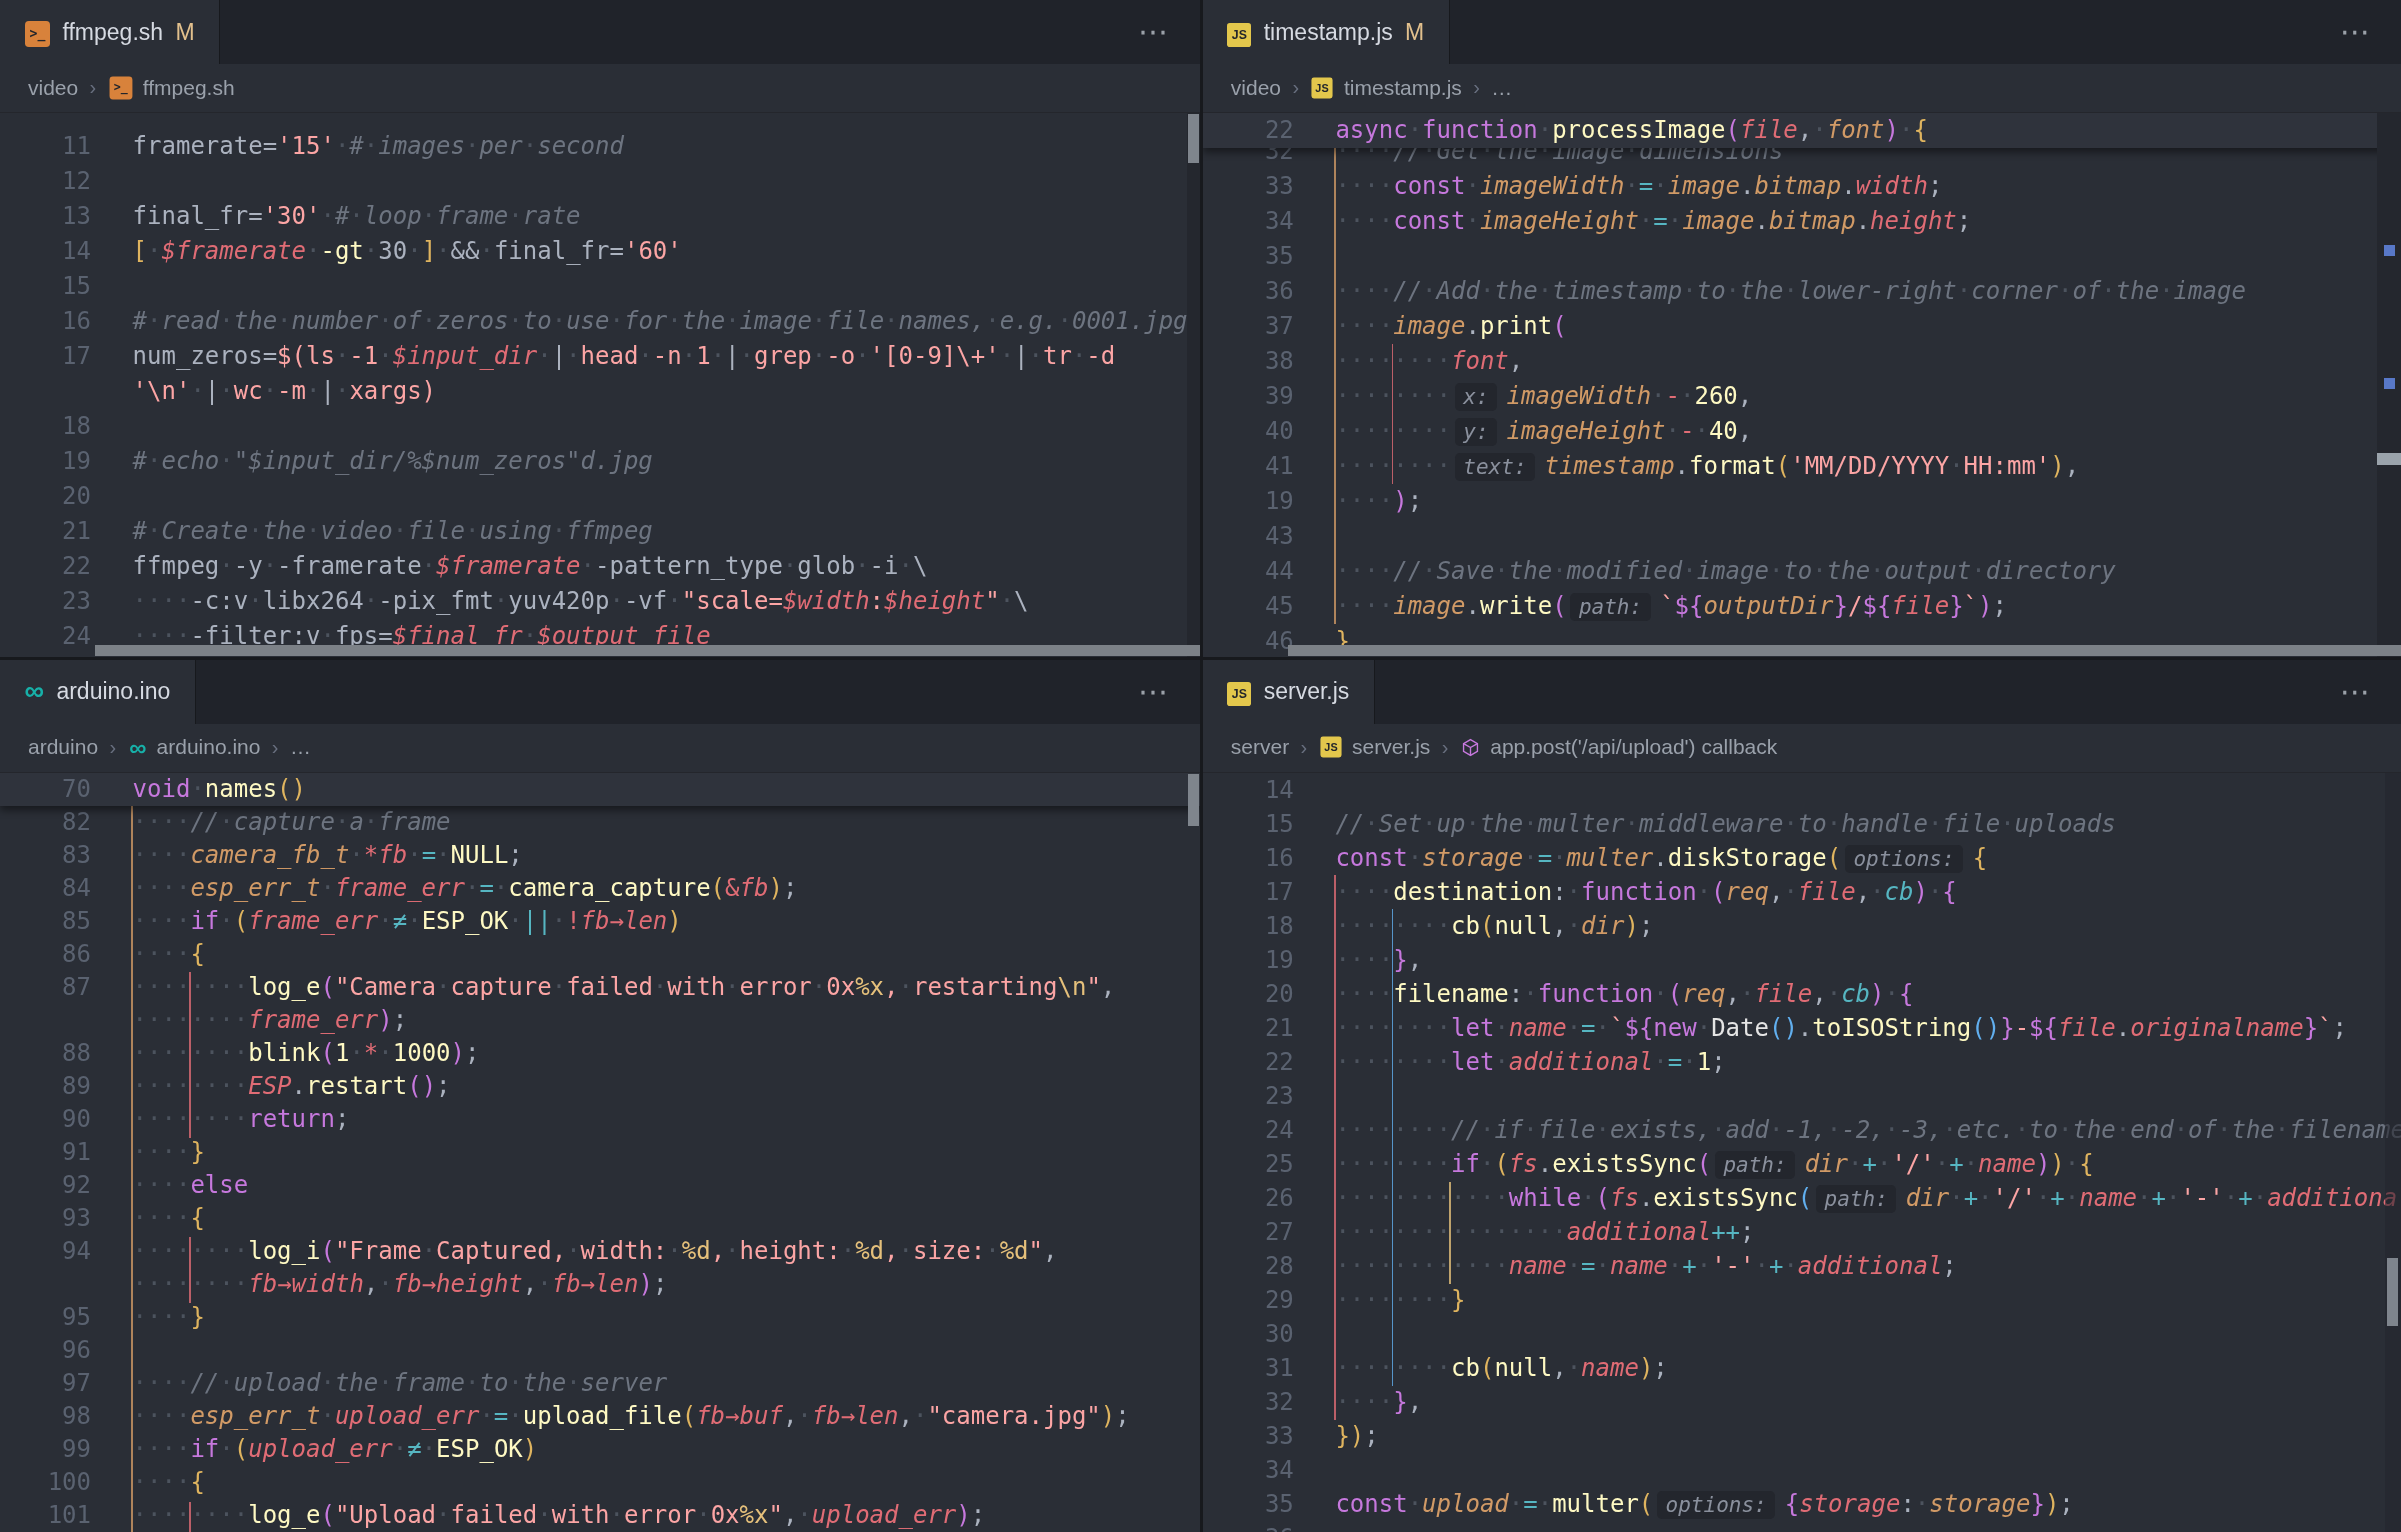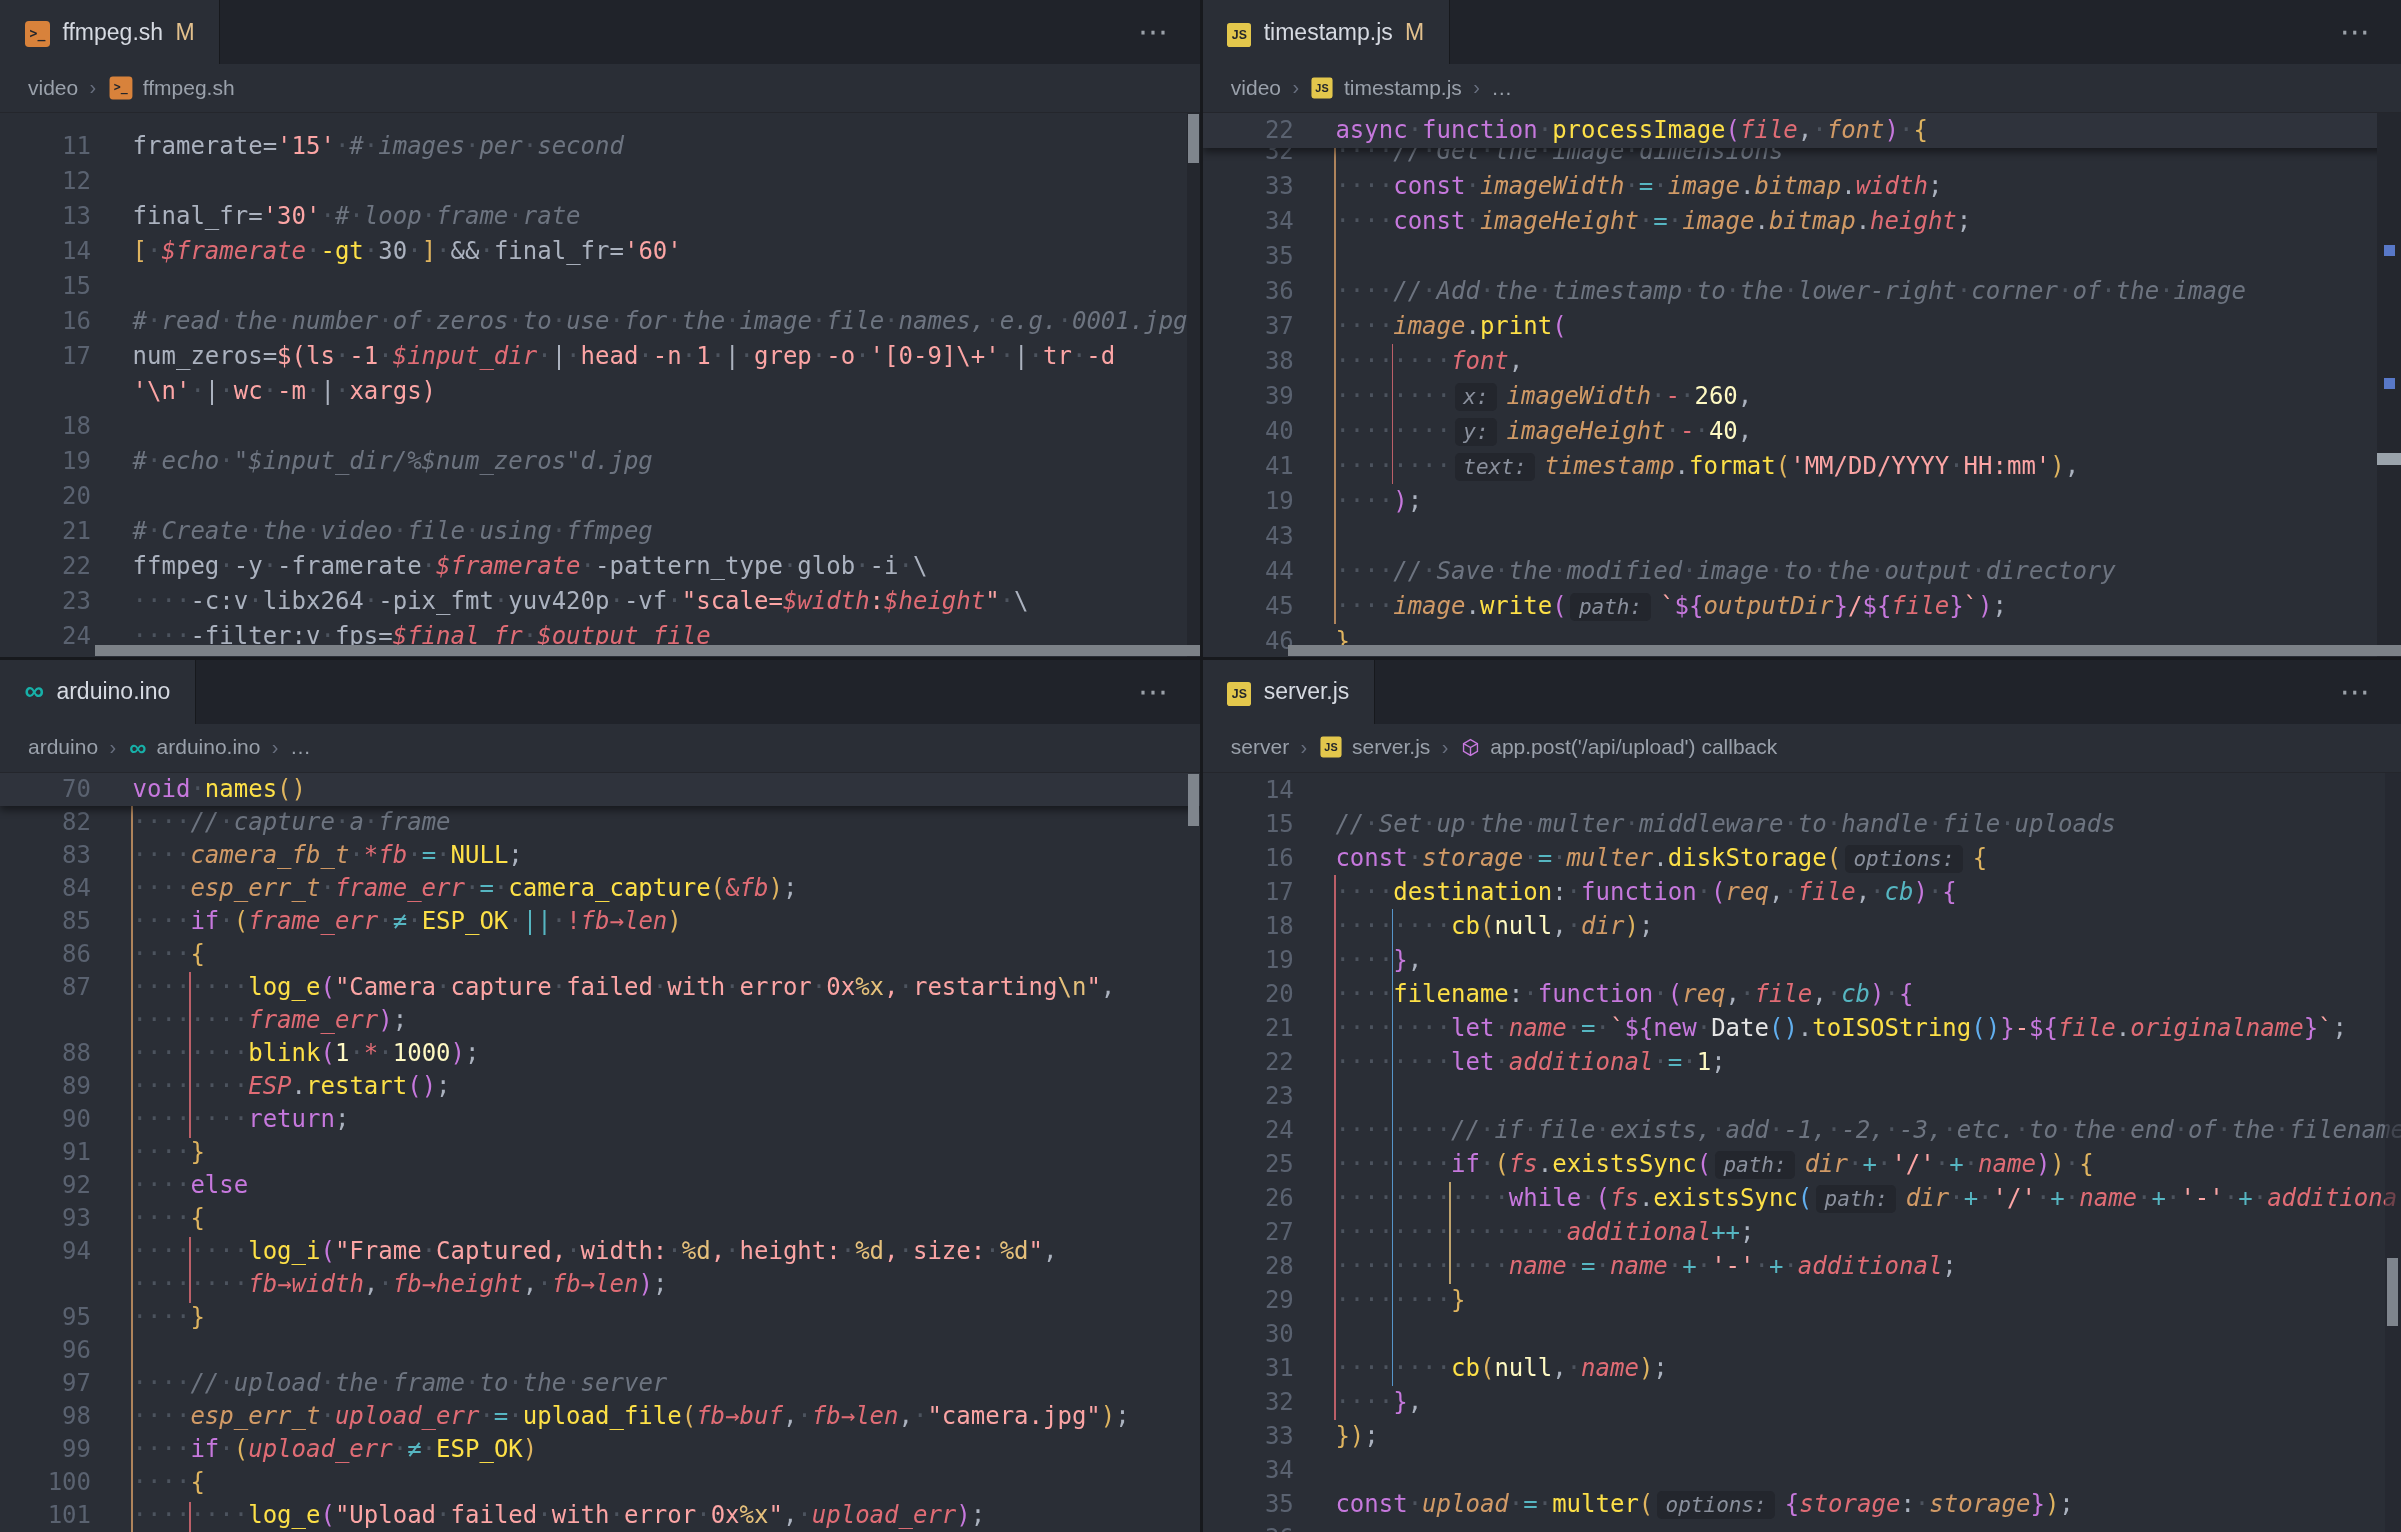--- a/index.html
+++ b/index.html
@@ -14,21 +14,21 @@
   .crumb{display:flex;align-items:center;gap:9.5px;}
   .crumb-sep{color:#697080;font-size:20px;}
   .editor{position:absolute;left:0;right:0;top:112px;bottom:0;overflow:hidden;border-top:0.9px solid #24262c;
     font-family:"DejaVu Sans Mono",monospace;font-size:24px;}
   .lineswrap{position:absolute;left:0;right:0;}
   .row{display:flex;height:var(--lh);line-height:var(--lh);white-space:pre;}
   .gut{flex:0 0 91px;text-align:right;padding-right:7.6px;color:#5a6270;}
   .code{padding-left:34px;}
   .ws{color:#4c535e;}
   .tk.fg{color:#abb2bf}.tk.cm{color:#6d7480;font-style:italic}.tk.str{color:#fca5a5}
-  .tk.esc{color:#e5c07b}.tk.num{color:#fef9c3}.tk.kw{color:#c678dd}.tk.fn{color:#fde047}
+  .tk.esc{color:#e5c07b}.tk.num{color:#fef9c3}.tk.kw{color:#c678dd}.tk.fn{color:#fef9c3}
   .tk.cls{color:#e5e5e5}.tk.cy{color:#56b6c2}.tk.cyi{color:#56b6c2;font-style:italic}
   .tk.red{color:#e06c75}.tk.vo{color:#d19a66;font-style:italic}.tk.vr{color:#e06c75;font-style:italic}
   .tk.b1{color:#dfb45f}.tk.b2{color:#c678dd}.tk.b3{color:#61afef}
   .hint{display:inline-block;background:#23262d;color:#8a909d;font-style:italic;border-radius:4.7px;
     padding:0 8.5px;margin:0 9.5px 0 3.8px;font-size:21px;line-height:28px;vertical-align:baseline;}
   .sticky{position:absolute;top:0;left:0;right:0;height:var(--lh);background:#2f333c;z-index:3;
     box-shadow:0 4.7px 7.6px rgba(0,0,0,.45);}
   .guide{position:absolute;width:1.9px;opacity:.8;z-index:1;}
   .strip{position:absolute;top:0;bottom:0;right:0;background:#24272e;z-index:5;}
   .deco{position:absolute;z-index:6;}

